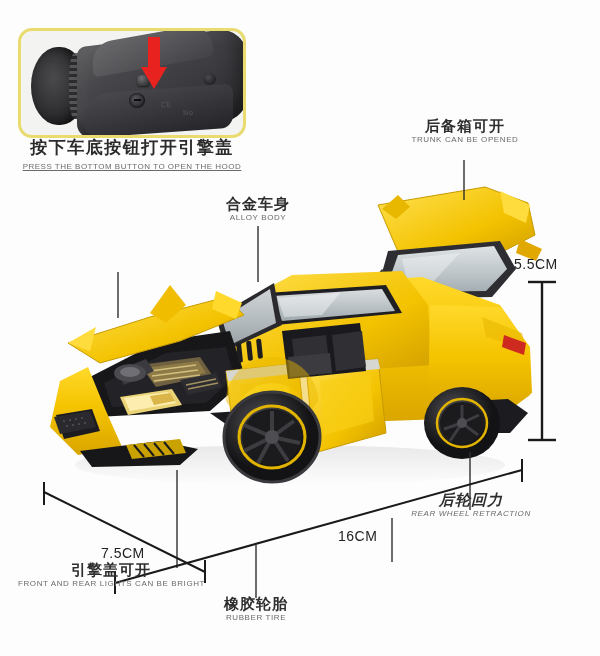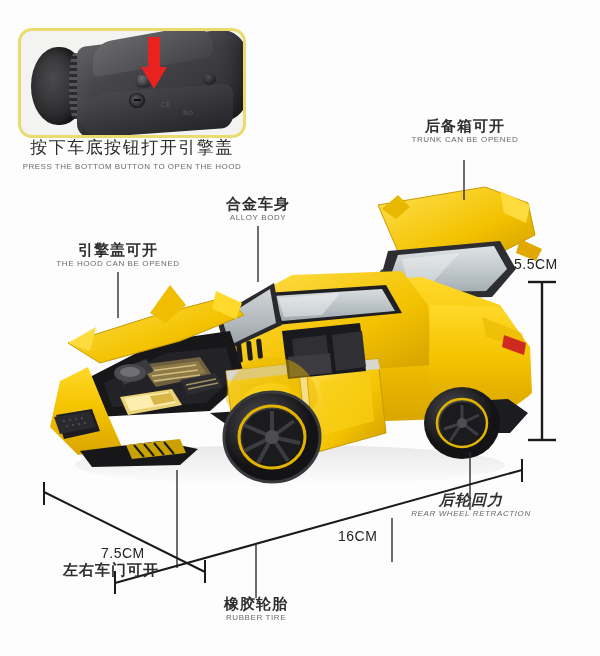--- a/index.html
+++ b/index.html
@@ -79,23 +79,23 @@
   .label{position:absolute;text-align:center;white-space:nowrap;}
   .label .cn{
     font-size:15px;font-weight:bold;color:#2e2e2e;letter-spacing:1px;
     font-family:"DejaVu Sans","Liberation Sans",sans-serif;line-height:1.15;
   }
   .label .en{
     font-size:8px;color:#6a6a6a;letter-spacing:.6px;margin-top:0;
     font-family:"Liberation Sans",sans-serif;
   }
   .caption{position:absolute;left:18px;top:136px;width:228px;text-align:center;}
-  .caption .cn{font-size:17px;font-weight:normal;color:#2b2b2b;letter-spacing:1.5px;
+  .caption .cn{font-size:17px;font-weight:bold;color:#2b2b2b;letter-spacing:1.5px;
     font-family:"DejaVu Sans","Liberation Sans",sans-serif;}
-  .caption .en{font-size:8px;color:#6b6b6b;letter-spacing:.5px;margin-top:3px;}
+  .caption .en{font-size:8px;color:#6b6b6b;letter-spacing:.5px;margin-top:3px;text-decoration:underline;}
 
   .dim{position:absolute;font-size:14px;color:#222;letter-spacing:.5px;
     font-family:"Liberation Sans",sans-serif;}
 
   svg.lines{position:absolute;left:0;top:0;width:600px;height:656px;pointer-events:none;}
 </style>
 </head>
 <body>
 
 <div id="stage">
@@ -351,32 +351,29 @@
   <div class="label" style="left:406px;top:118px;width:118px;">
     <div class="cn">后备箱可开</div>
     <div class="en">TRUNK CAN BE OPENED</div>
   </div>
 
   <div class="label" style="left:202px;top:196px;width:112px;">
     <div class="cn">合金车身</div>
     <div class="en">ALLOY BODY</div>
   </div>
 
-  <div class="label" style="left:48px;top:242px;width:140px;">
-    <div class="cn">引擎盖可开</div>
-    <div class="en">THE HOOD CAN BE OPENED</div>
-  </div>
 
   <div class="label" style="left:404px;top:492px;width:134px;font-style:italic;">
     <div class="cn">后轮回力</div>
     <div class="en">REAR WHEEL RETRACTION</div>
   </div>
 
   <div class="label" style="left:18px;top:562px;width:186px;">
-    <div class="cn">左右车门可开</div>
+    <div class="cn">引擎盖可开</div>
+    <div class="en">FRONT AND REAR LIGHTS CAN BE BRIGHT</div>
   </div>
 
   <div class="label" style="left:198px;top:596px;width:116px;">
     <div class="cn">橡胶轮胎</div>
     <div class="en">RUBBER TIRE</div>
   </div>
 
 
   <div class="dim" style="left:514px;top:256px;">5.5CM</div>
   <div class="dim" style="left:62px;top:545px;margin-left:39px;">7.5CM</div>

